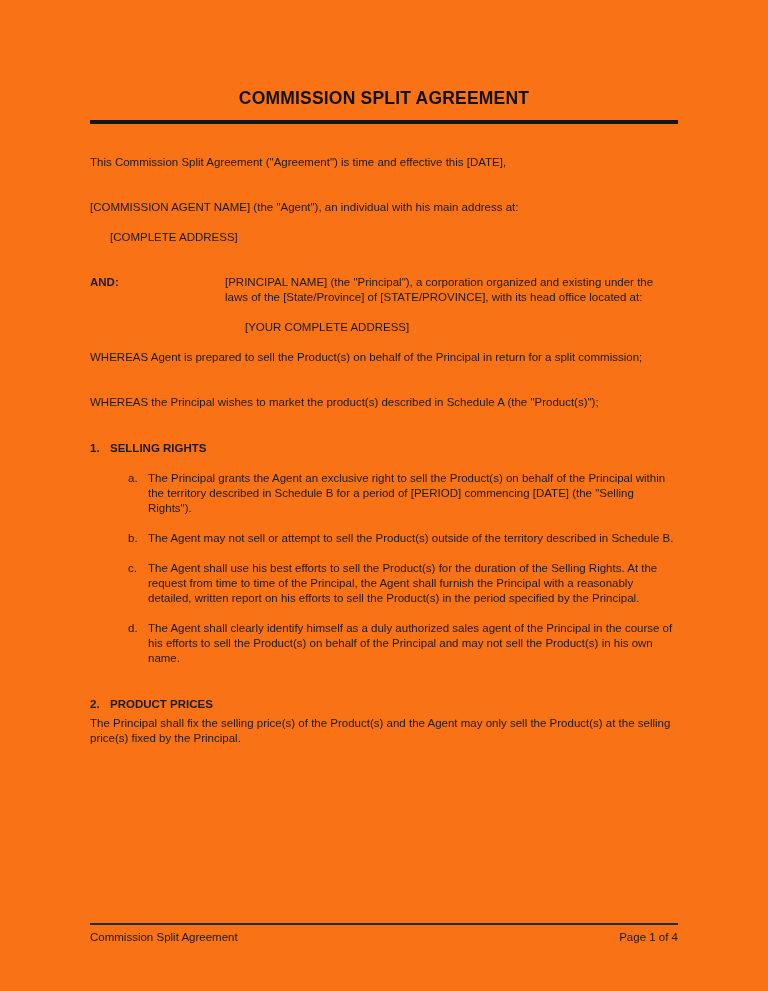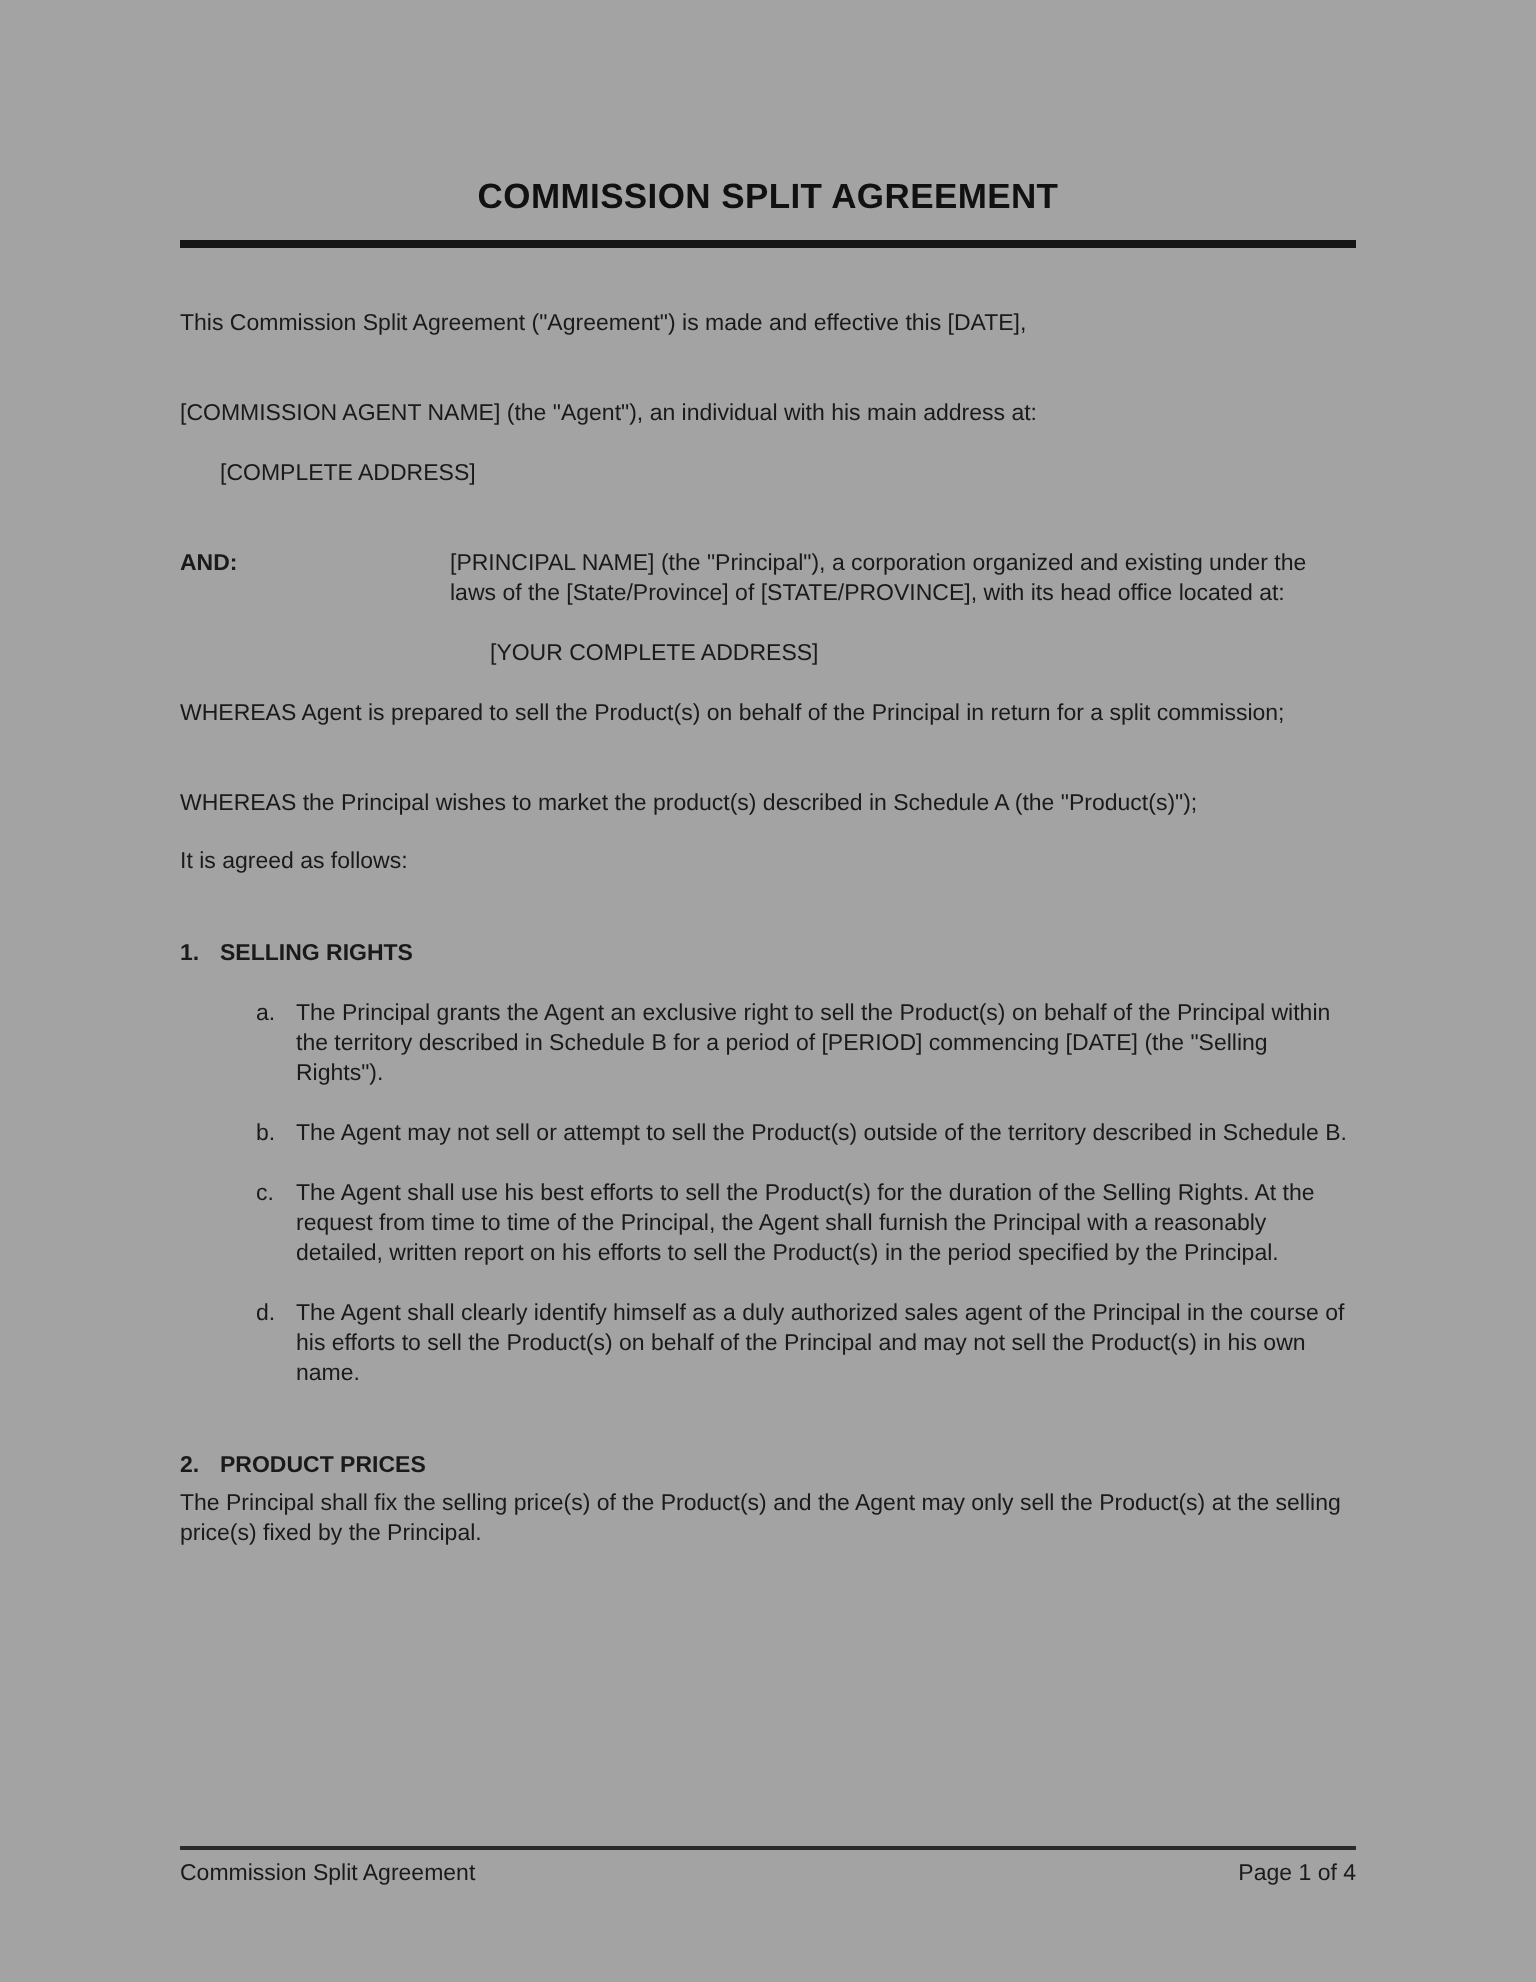--- a/index.html
+++ b/index.html
@@ -1,21 +1,21 @@
 <!DOCTYPE html>
 <html><head>
 <meta charset="utf-8">
 <style>
   * { margin: 0; padding: 0; box-sizing: border-box; }
   html, body { background: #ffffff; }
   .page {
     position: relative;
     width: 768px;
     height: 991px;
-    background: #a3a3a3;
+    background: #f97316;
     font-family: "Liberation Sans", "DejaVu Sans", sans-serif;
     font-size: 11.5px;
     line-height: 15px;
     color: #1a1a1a;
     overflow: hidden;
     margin: 0 auto;
   }
   .content { padding: 0 90px; }
 
   .doc-title {
@@ -66,40 +66,39 @@
 </style>
 </head>
 <body>
 
 <div class="page">
   <div class="content">
 
     <div class="doc-title">COMMISSION SPLIT AGREEMENT</div>
     <hr class="title-rule">
 
-    <p class="intro">This Commission Split Agreement ("Agreement") is made and effective this [DATE],</p>
+    <p class="intro">This Commission Split Agreement ("Agreement") is time and effective this [DATE],</p>
 
     <div class="party-row">
       <div class="party-content">
         <div><span class="party-name">[COMMISSION AGENT NAME]</span><span> (the "Agent"), an individual with his main address at:</span></div>
         <div class="party-address">[COMPLETE ADDRESS]</div>
       </div>
     </div>
 
     <div class="party-row">
       <div class="party-label">AND:</div>
       <div class="party-content">
         <div><span class="party-name">[PRINCIPAL NAME]</span><span> (the "Principal"), a corporation organized and existing under the laws of the [State/Province] of [STATE/PROVINCE], with its head office located at:</span></div>
         <div class="party-address">[YOUR COMPLETE ADDRESS]</div>
       </div>
     </div>
 
     <p class="recital">WHEREAS Agent is prepared to sell the Product(s) on behalf of the Principal in return for a split commission;</p>
     <p class="recital first">WHEREAS the Principal wishes to market the product(s) described in Schedule A (the "Product(s)");</p>
-    <p class="agreed-line">It is agreed as follows:</p>
 
     <div class="section-heading">
       <span class="sec-num">1.</span>
       <span>SELLING RIGHTS</span>
     </div>
 
     <div class="list-item">
       <span class="item-letter">a.</span>
       <span class="item-text">The Principal grants the Agent an exclusive right to sell the Product(s) on behalf of the Principal within the territory described in Schedule B for a period of [PERIOD] commencing [DATE] (the "Selling Rights").</span>
     </div>

